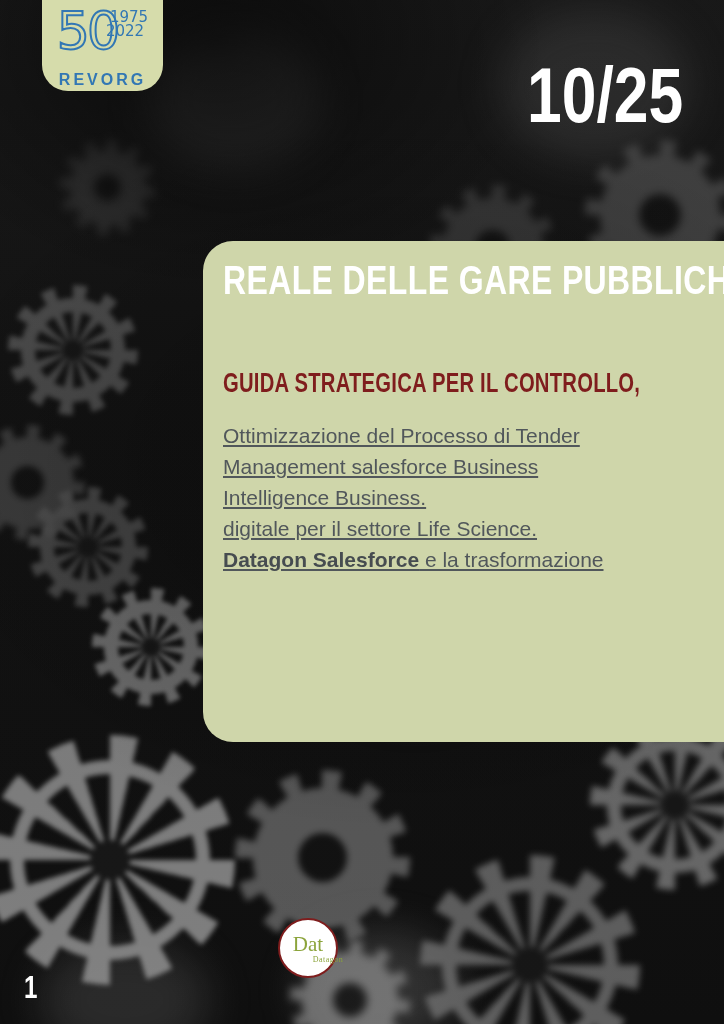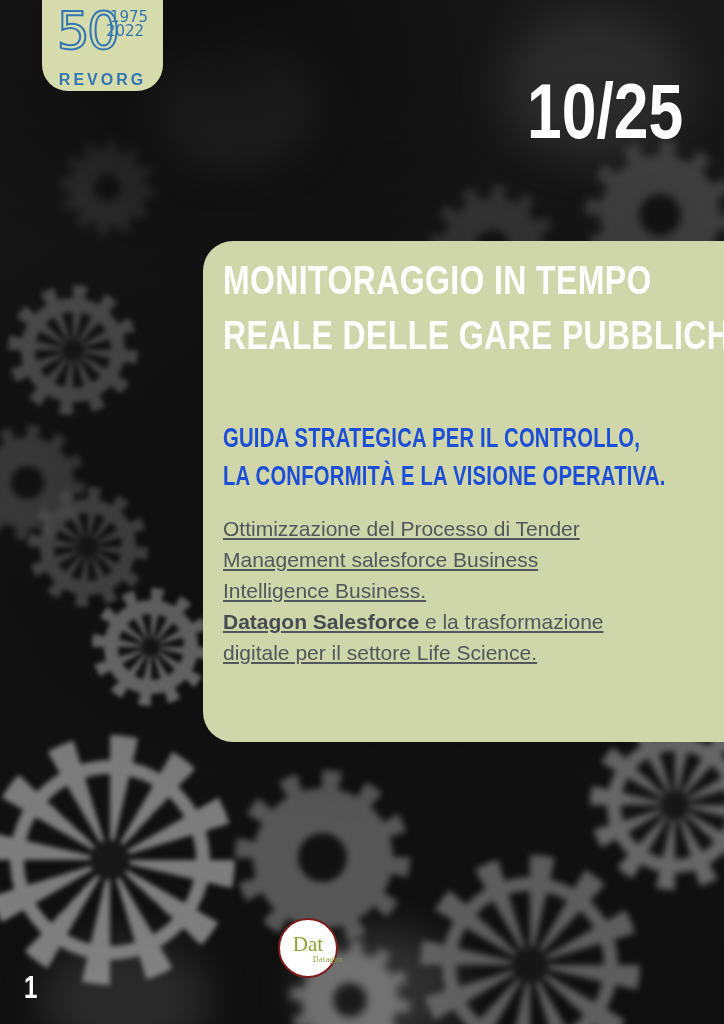--- a/index.html
+++ b/index.html
@@ -34,28 +34,28 @@
          color:#3277b4;}
   @supports (-webkit-text-stroke: 1px black){
     .fifty{color:transparent;-webkit-text-stroke:2px #3277b4;}
   }
   .years{display:flex;flex-direction:column;margin-left:-7px;margin-top:3px;color:#3277b4;
          font-family:"DejaVu Sans",sans-serif;font-size:15px;line-height:14px;letter-spacing:0;justify-content:flex-end;}
   .years span:last-child{margin-left:-4px;}
   .brand{color:#3277b4;font-weight:700;font-size:16px;letter-spacing:3px;margin-top:16px;}
 
   
-  .issue{position:absolute;top:72px;right:41px;color:#fff;font-weight:700;font-size:78px;line-height:1;}
+  .issue{position:absolute;top:56px;right:41px;color:#fff;font-weight:700;font-size:78px;line-height:1;}
   .issue .condensed{transform:scaleX(.8);transform-origin:right top;}
 
   
   .card{position:absolute;left:203px;top:241px;width:521px;height:501px;background:#cfd6aa;
         border-radius:30px 0 0 30px;box-sizing:border-box;padding:12px 20px 0 20px;}
   .title{color:#ffffff;font-weight:700;font-size:41px;line-height:55px;letter-spacing:.5px;}
-  .subtitle{margin-top:56px;color:#1d4ed8;font-weight:700;font-size:27px;line-height:38px;letter-spacing:.3px;}
+  .subtitle{margin-top:56px;color:#7f1d1d;font-weight:700;font-size:27px;line-height:38px;letter-spacing:.3px;}
   .subtitle .condensed{transform:scaleX(.75);}
   .body-text{margin-top:18px;color:#51575b;font-size:21px;line-height:31px;text-decoration:underline;}
   .body-text div{white-space:nowrap;}
   .body-text b{color:#464c50;}
 
   
   .datagon{position:absolute;left:278px;top:918px;width:60px;height:60px;border-radius:50%;
            background:#ffffff;border:2px solid #7f1d1d;box-sizing:border-box;display:flex;
            flex-direction:column;align-items:center;justify-content:center;
            font-family:"Liberation Serif",serif;color:#8ca43c;}
@@ -151,33 +151,31 @@
       </div>
       <div class="brand">REVORG</div>
     </div>
 
     <div class="issue">
       <span class="condensed">10/25</span>
     </div>
 
     <div class="card">
       <div class="title">
-        <div><span class="condensed">MONITORAGGIO IN TEMPO</span></div>
         <div><span class="condensed">REALE DELLE GARE PUBBLICHE</span></div>
       </div>
       <div class="subtitle">
         <div><span class="condensed">GUIDA STRATEGICA PER IL CONTROLLO,</span></div>
-        <div><span class="condensed">LA CONFORMITÀ E LA VISIONE OPERATIVA.</span></div>
       </div>
       <div class="body-text">
         <div>Ottimizzazione del Processo di Tender</div>
         <div>Management salesforce Business</div>
         <div>Intelligence Business.</div>
+        <div>digitale per il settore Life Science.</div>
         <div><b>Datagon Salesforce</b><span> e la trasformazione</span></div>
-        <div>digitale per il settore Life Science.</div>
       </div>
     </div>
 
     <div class="datagon">
       <div class="dat">Dat</div>
       <div class="dgn">Datagon</div>
     </div>
 
 
     <div class="pagenum">

